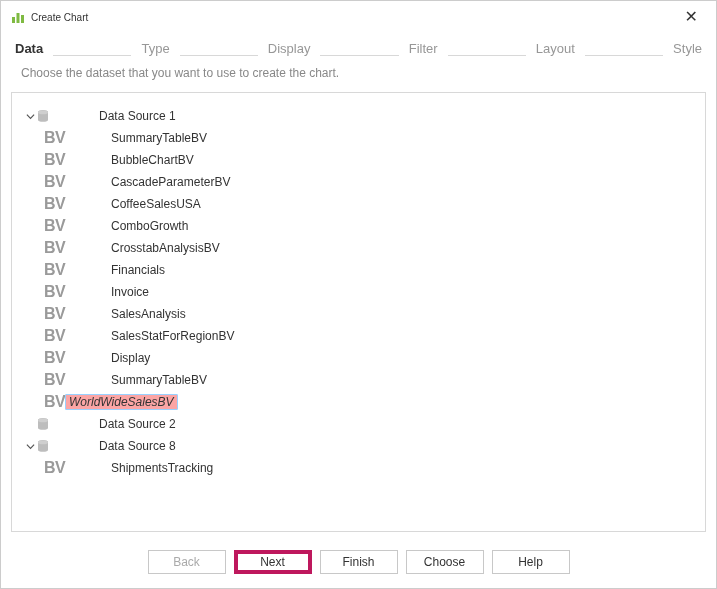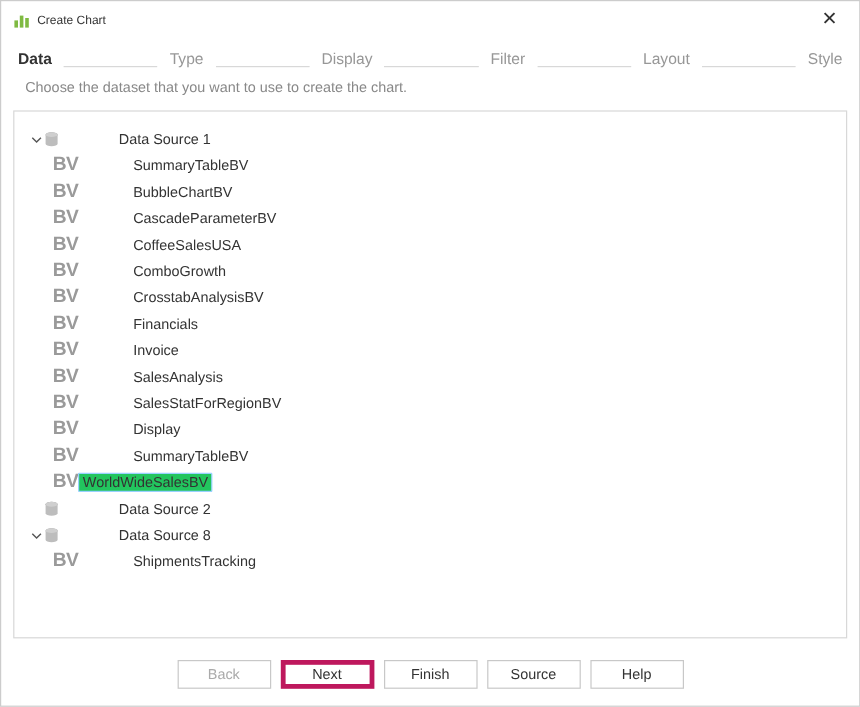--- a/index.html
+++ b/index.html
@@ -95,25 +95,26 @@
     font-weight: 700;
     color: #9a9a9a;
     font-size: 16px;
     width: 20px;
     text-align: left;
     margin-right: 2px;
     letter-spacing: -0.5px;
   }
   .indent-1 { padding-left: 24px; }
   .tree-row.selected .label {
-    background: #22c55e;
+    background: #fca5a5;
     border: 1px solid #99d1ff;
     padding: 0 3px;
     border-radius: 1px;
     margin-left: -1px;
+    font-style: italic;
   }
   .label { padding: 1px 2px; margin-left: 43px; }
   .footer {
     display: flex;
     justify-content: center;
     gap: 8px;
     padding: 10px 14px 14px 14px;
   }
   .btn {
     min-width: 78px;
@@ -270,15 +271,15 @@
         </div>
       </div>
 
   </div>
 </div>
 
 <div class="footer">
   <button class="btn disabled">Back</button>
   <button class="btn default">Next</button>
   <button class="btn">Finish</button>
-  <button class="btn">Source</button>
+  <button class="btn">Choose</button>
   <button class="btn">Help</button>
 </div>
 
 </body></html>

